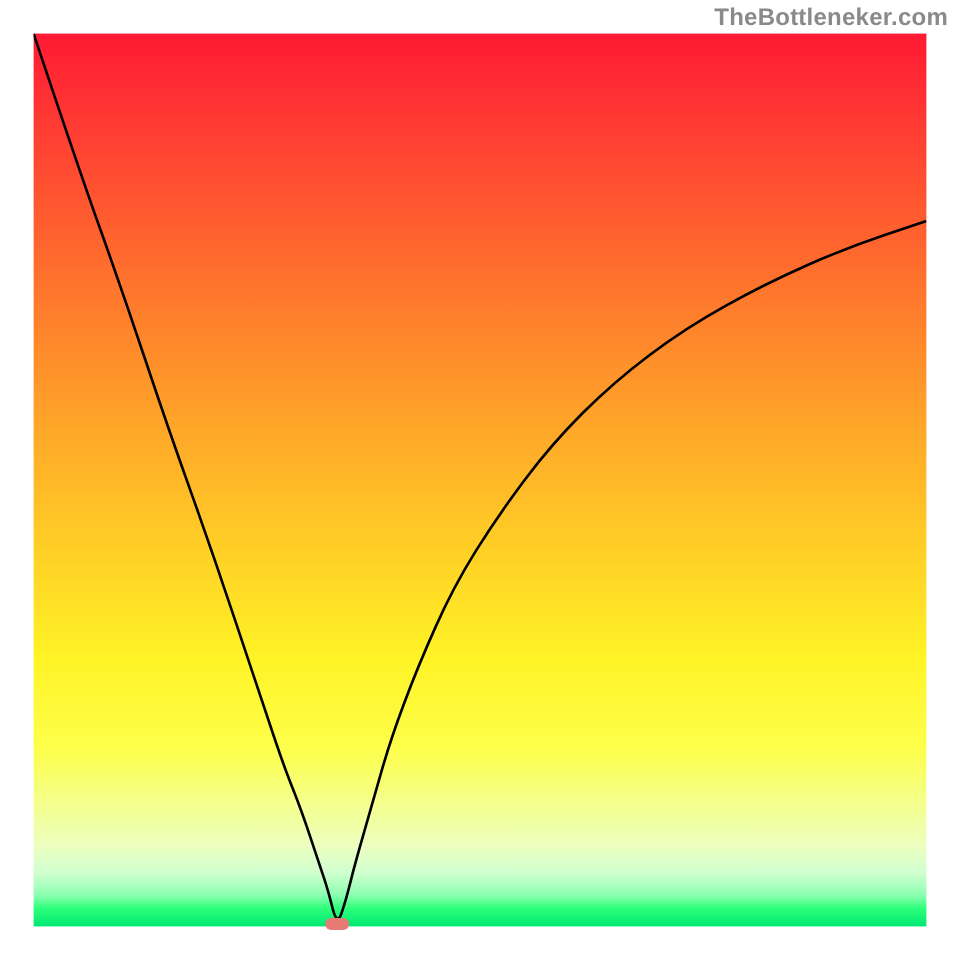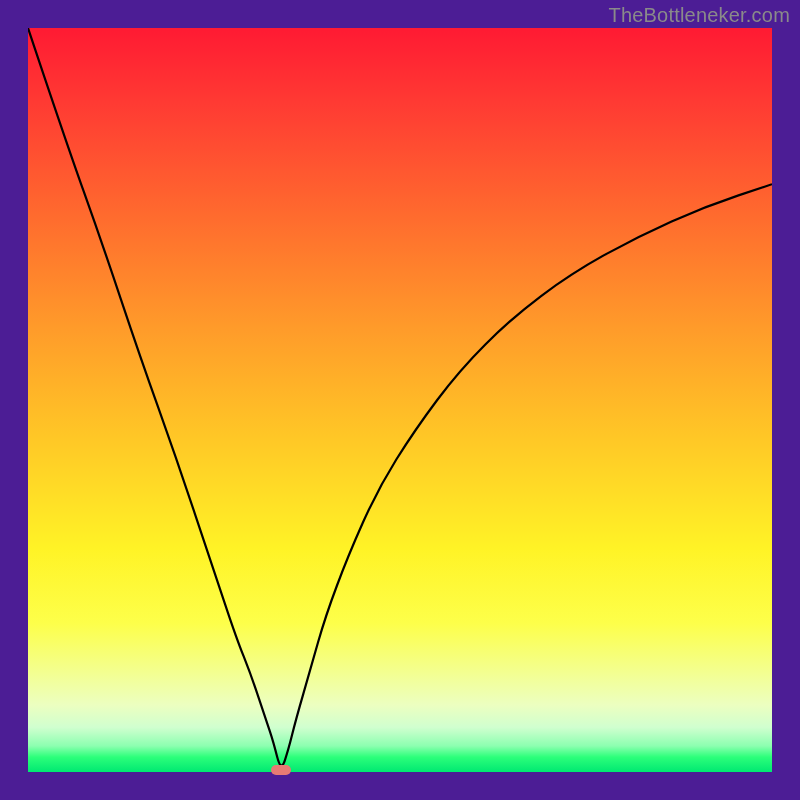--- a/index.html
+++ b/index.html
@@ -10,21 +10,22 @@
     background: #000000;
     overflow: hidden;
     font-family: Arial, Helvetica, sans-serif;
   }
   .frame {
     position: absolute;
     top: 0;
     left: 0;
     width: 800px;
     height: 800px;
-    background: #4c1d95;
+    background: #ffffff;
+    font-weight: bold;
   }
   .plot-area {
     position: absolute;
     top: 28px;
     left: 28px;
     width: 744px;
     height: 744px;
     background: linear-gradient(to bottom,
       #ff1a33 0%,
       #ff3a33 10%,

